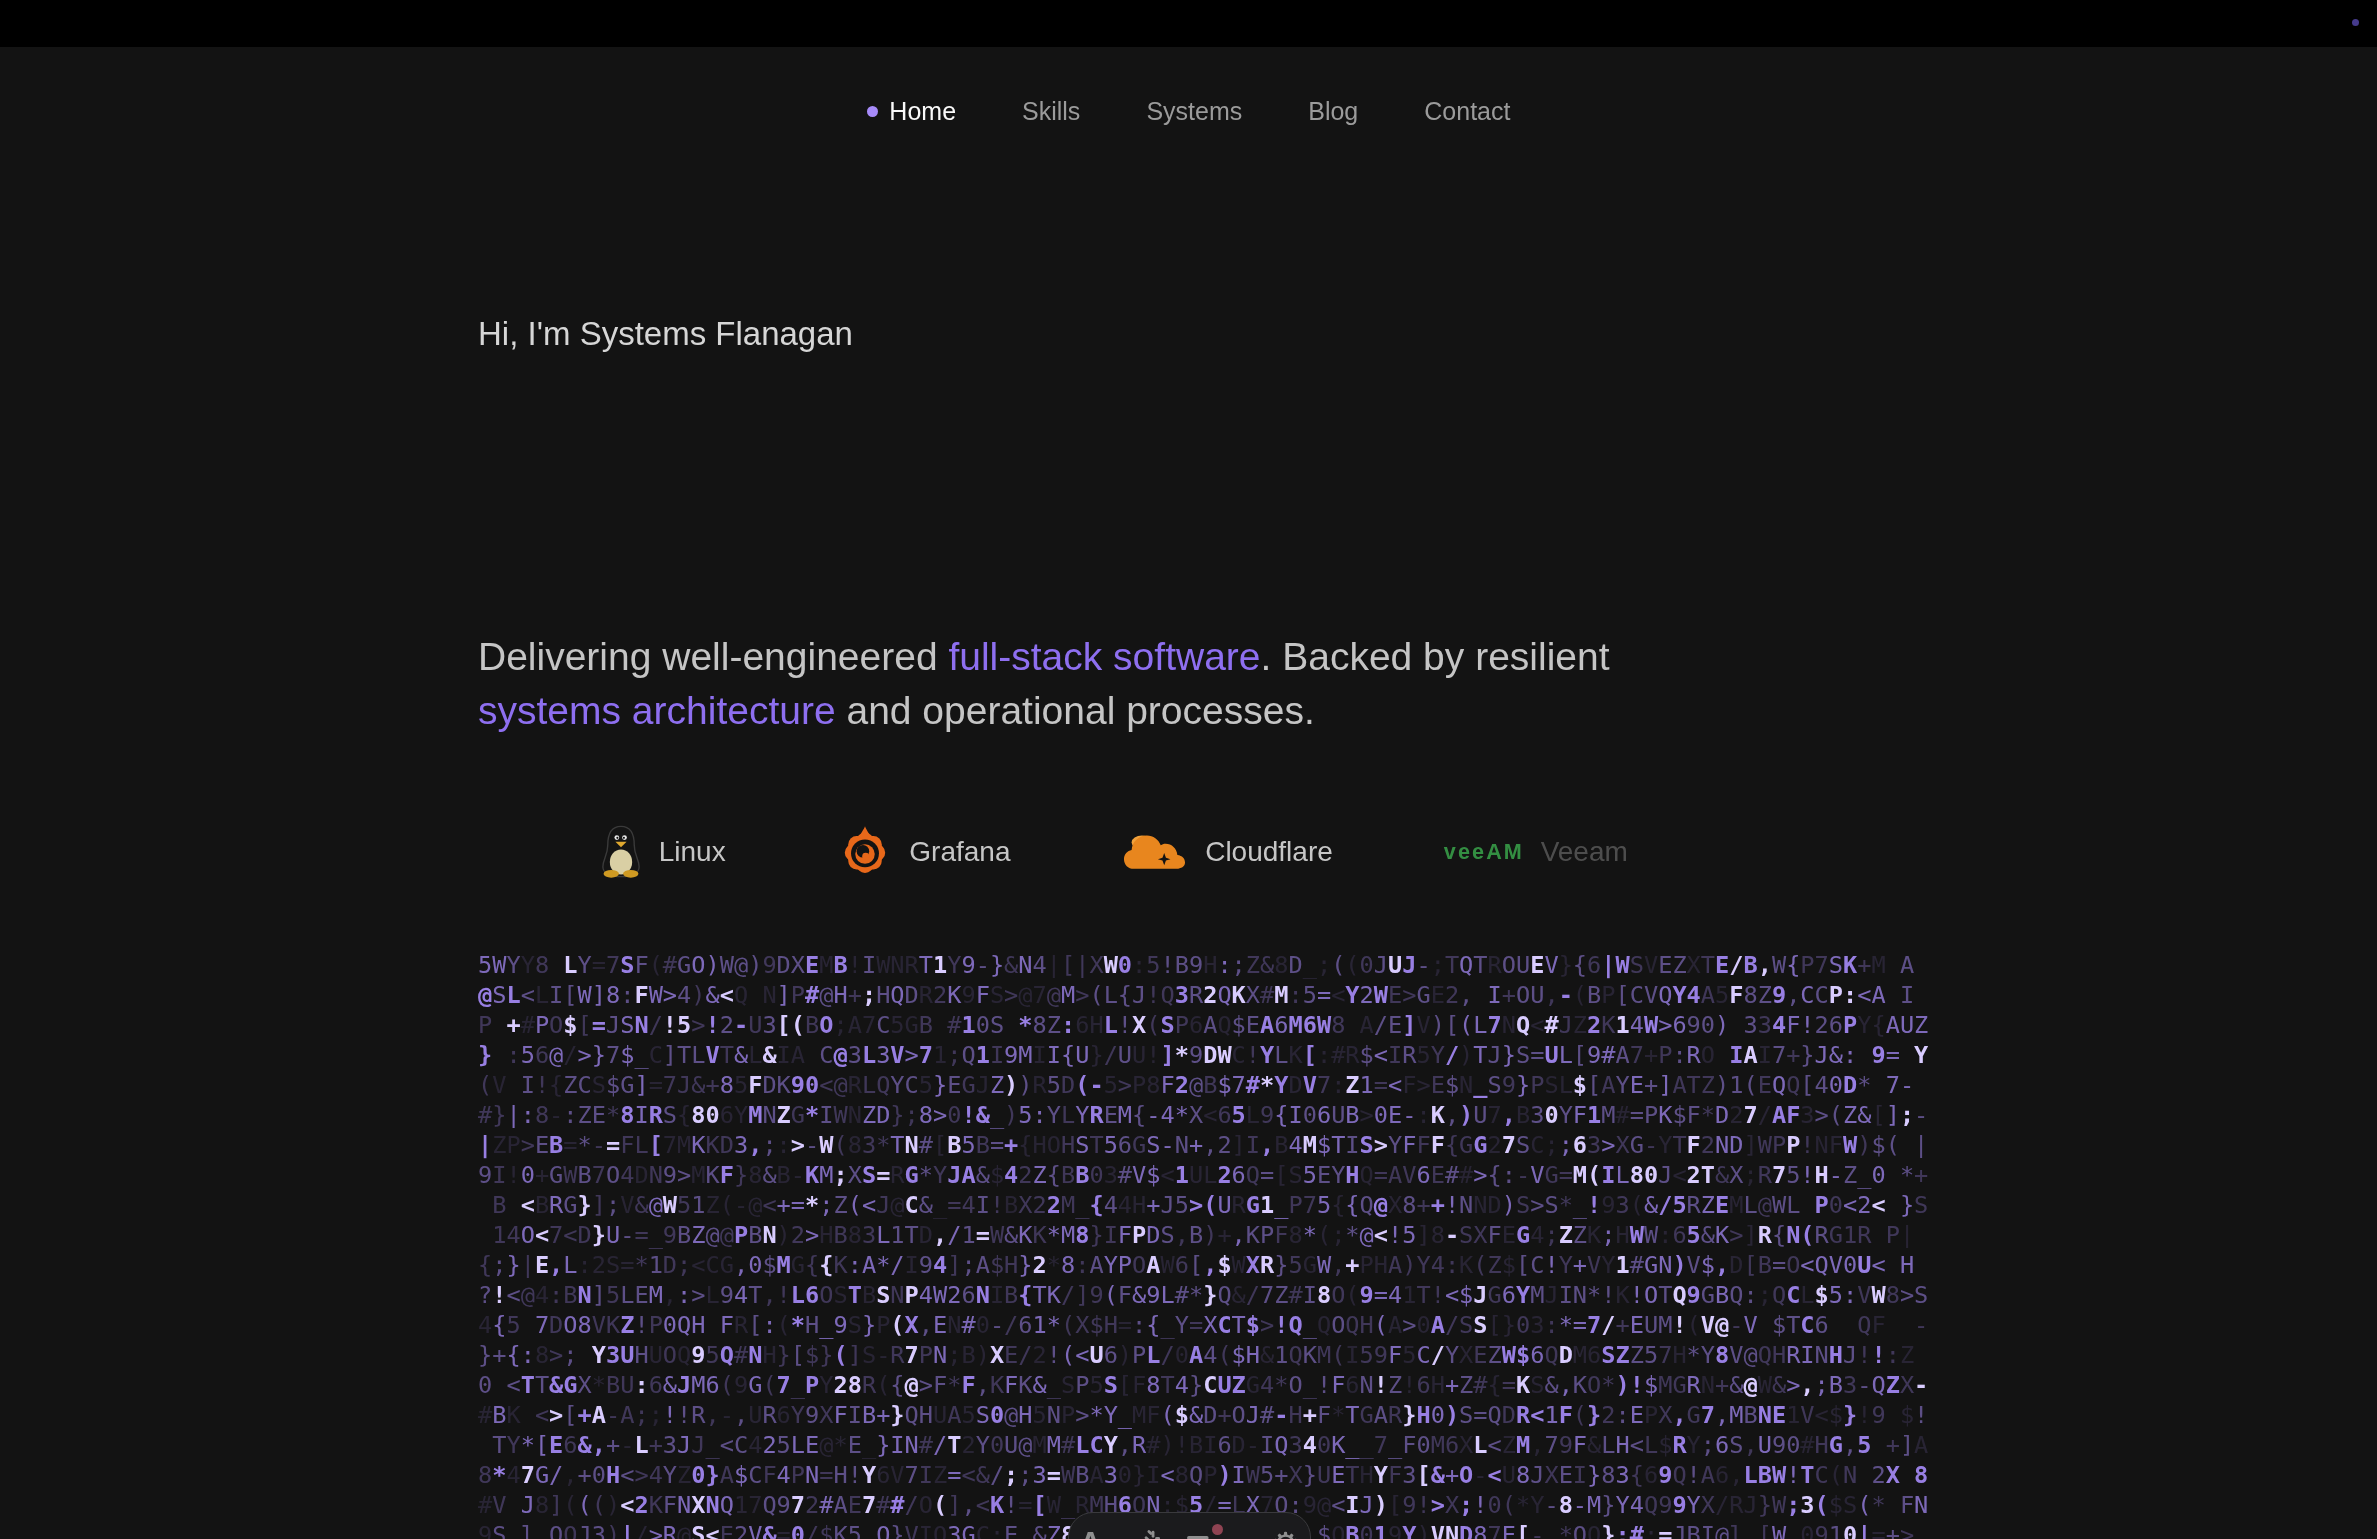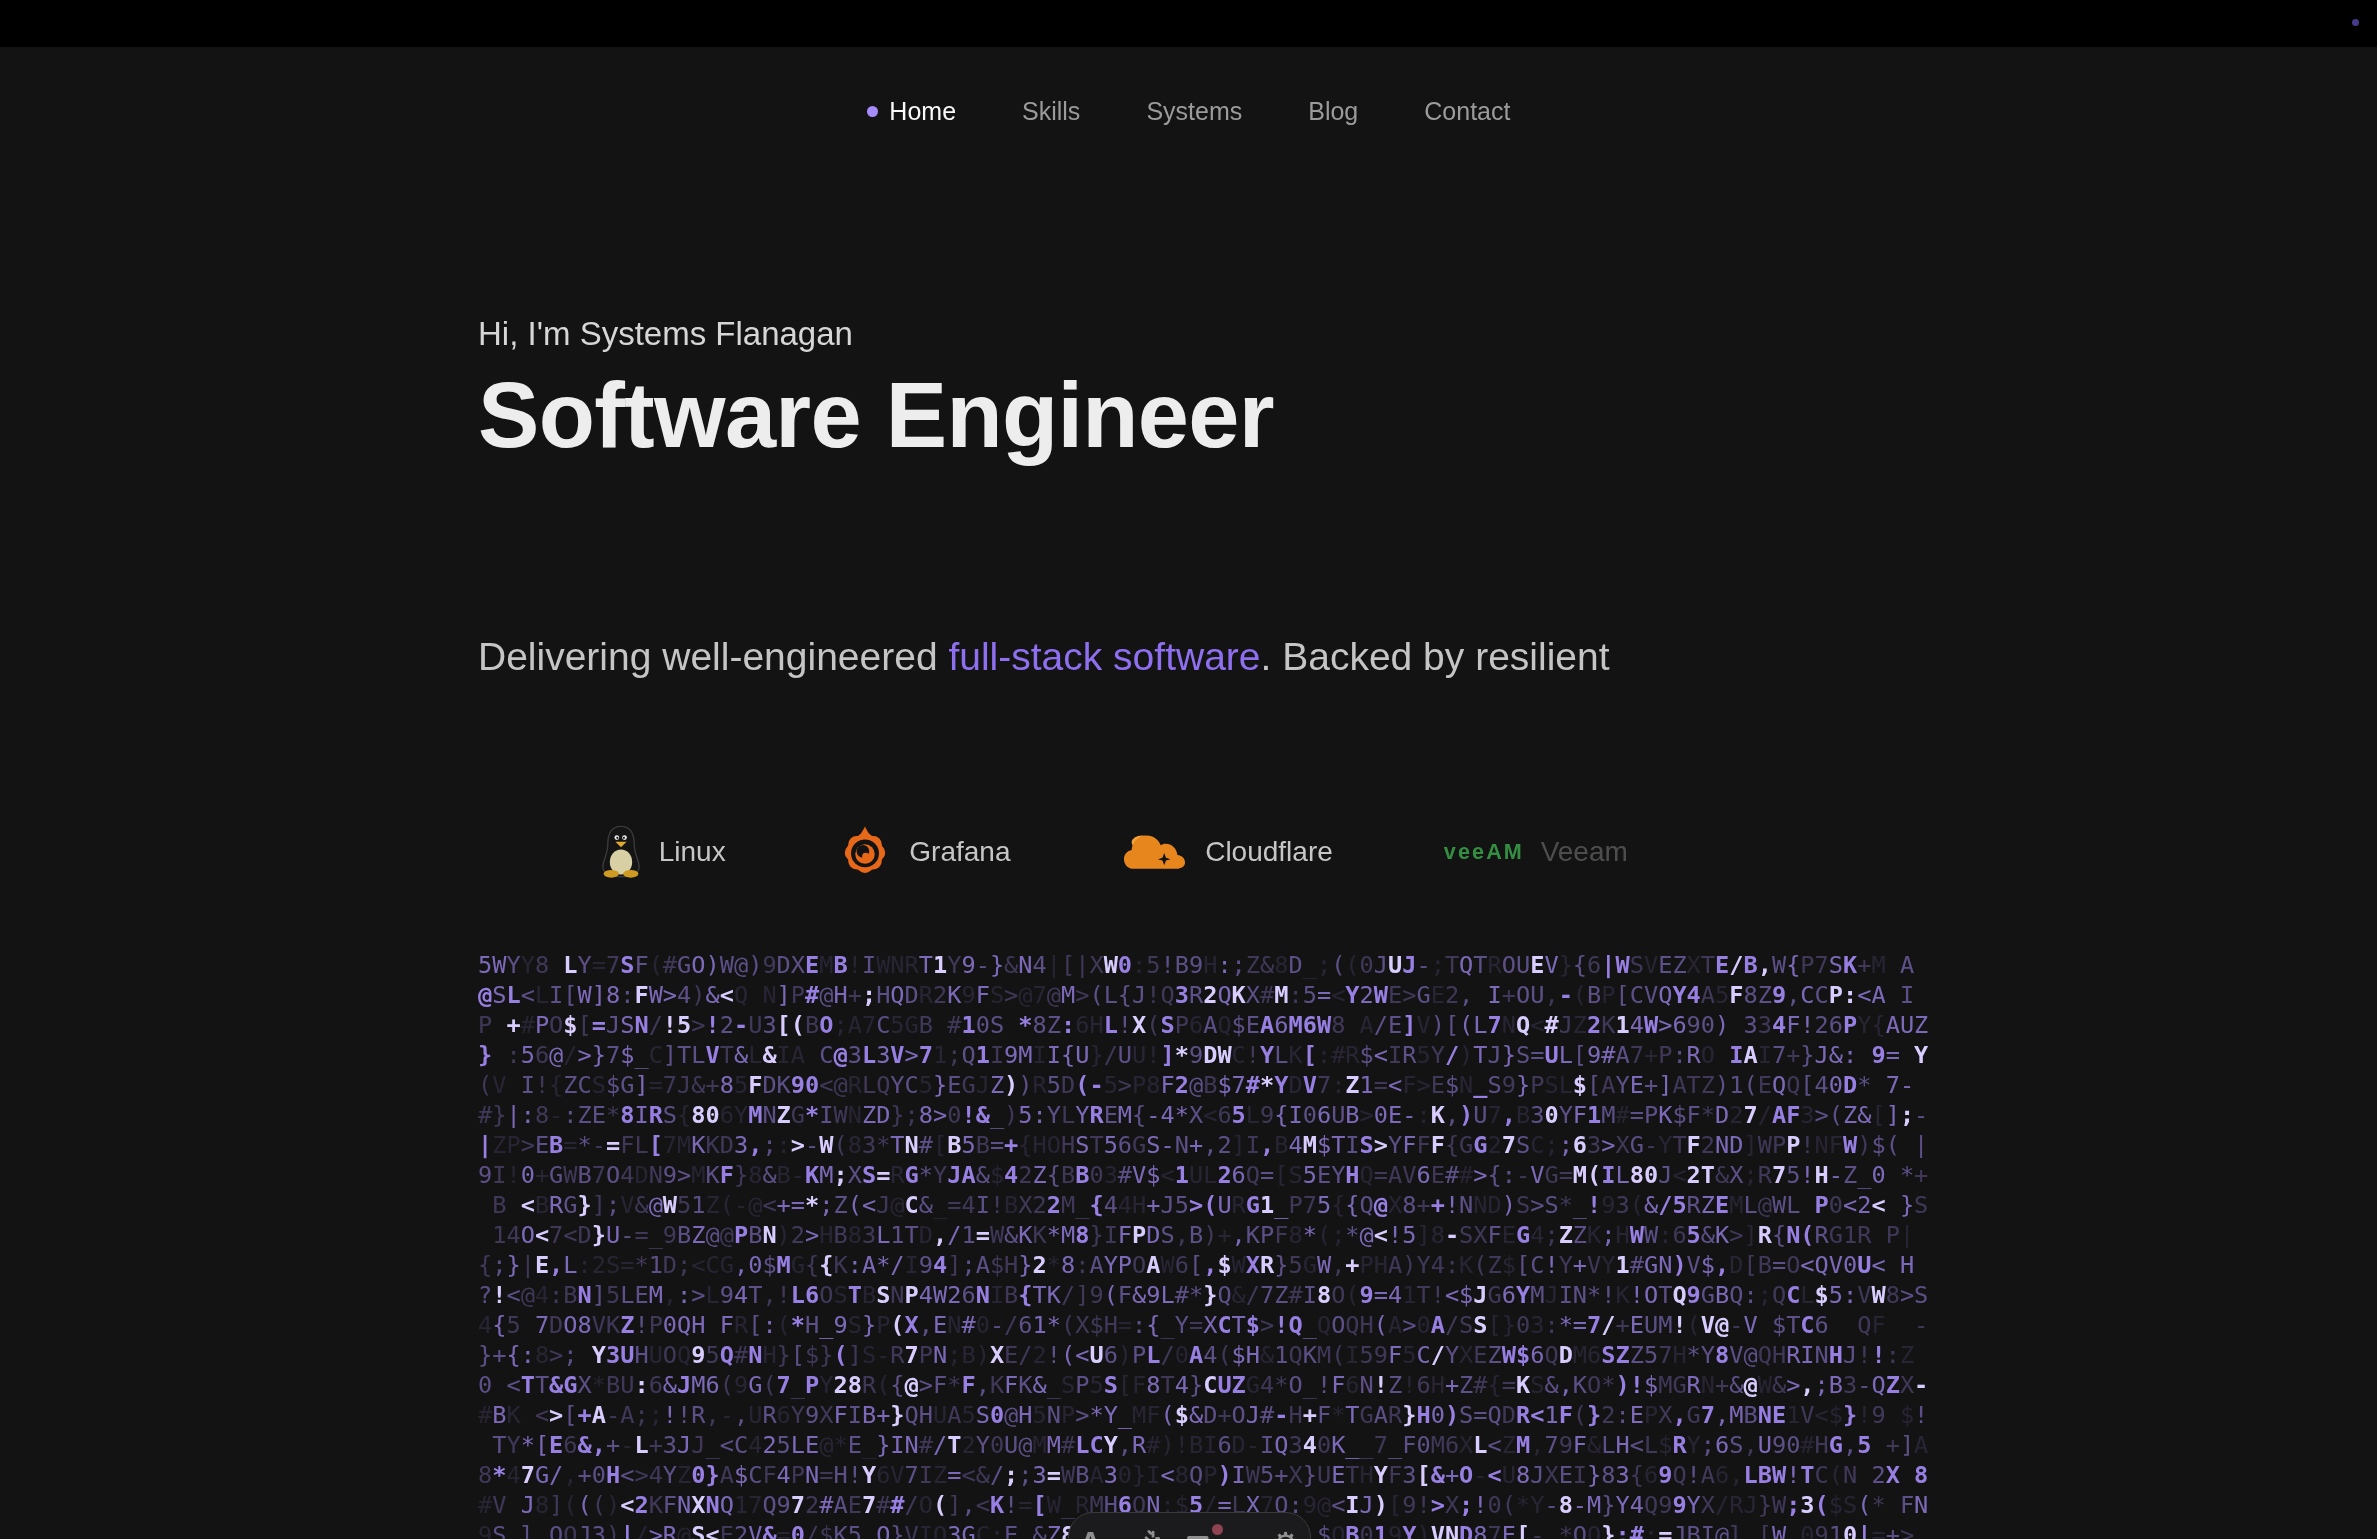--- a/index.html
+++ b/index.html
@@ -77,26 +77,28 @@
         <span>Blog</span>
       </div>
       <div class="nav-item">
         <span>Contact</span>
       </div>
     </nav>
 
     <div class="greeting">Hi, I'm Systems Flanagan</div>
 
     <h1 class="hero-title" style="margin:0;">
-      <div>Software Engineer</div>
     </h1>
 
     <div class="hero-desc">
       <div>
         <span>Delivering well-engineered </span><span class="accent">full-stack software</span><span>. Backed by resilient</span>
+      </div>
+      <div>
+        <span class="accent">systems architecture</span><span> and operational processes.</span>
       </div>
     </div>
 
     <div class="strip">
 
       <div class="tech">
         <span>
           <svg width="42" height="53" viewBox="0 0 60 76">
             <path d="M30 2 C15 2 11 15 11 29 C11 43 4 49 4 60 C4 70 16 74 30 74 C44 74 56 70 56 60 C56 49 49 43 49 29 C49 15 45 2 30 2 Z" fill="#141414" stroke="#3a3a3a" stroke-width="2"></path>
             <ellipse cx="30" cy="53" rx="16" ry="18" fill="#d9cfa4"></ellipse>

